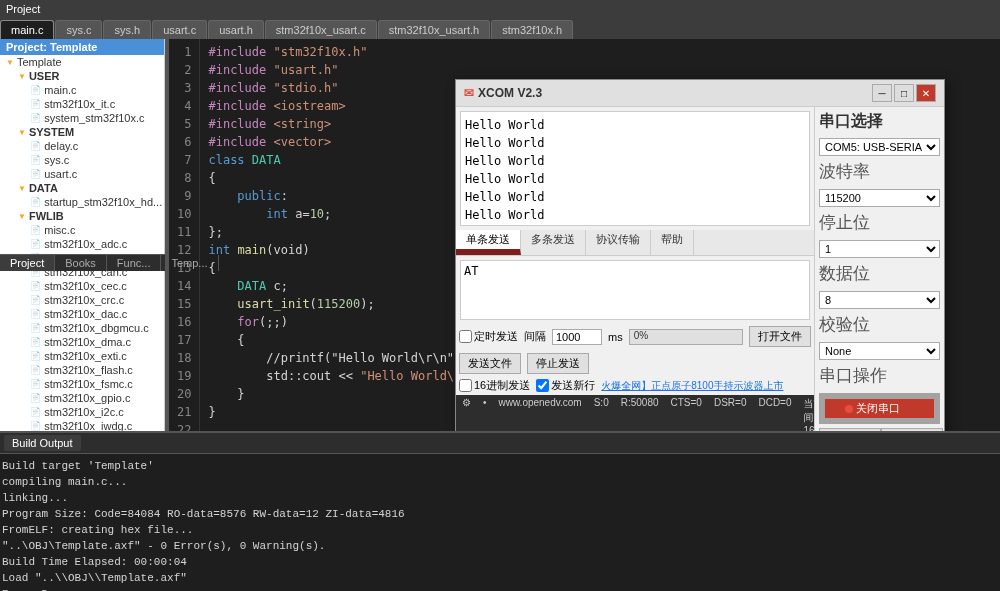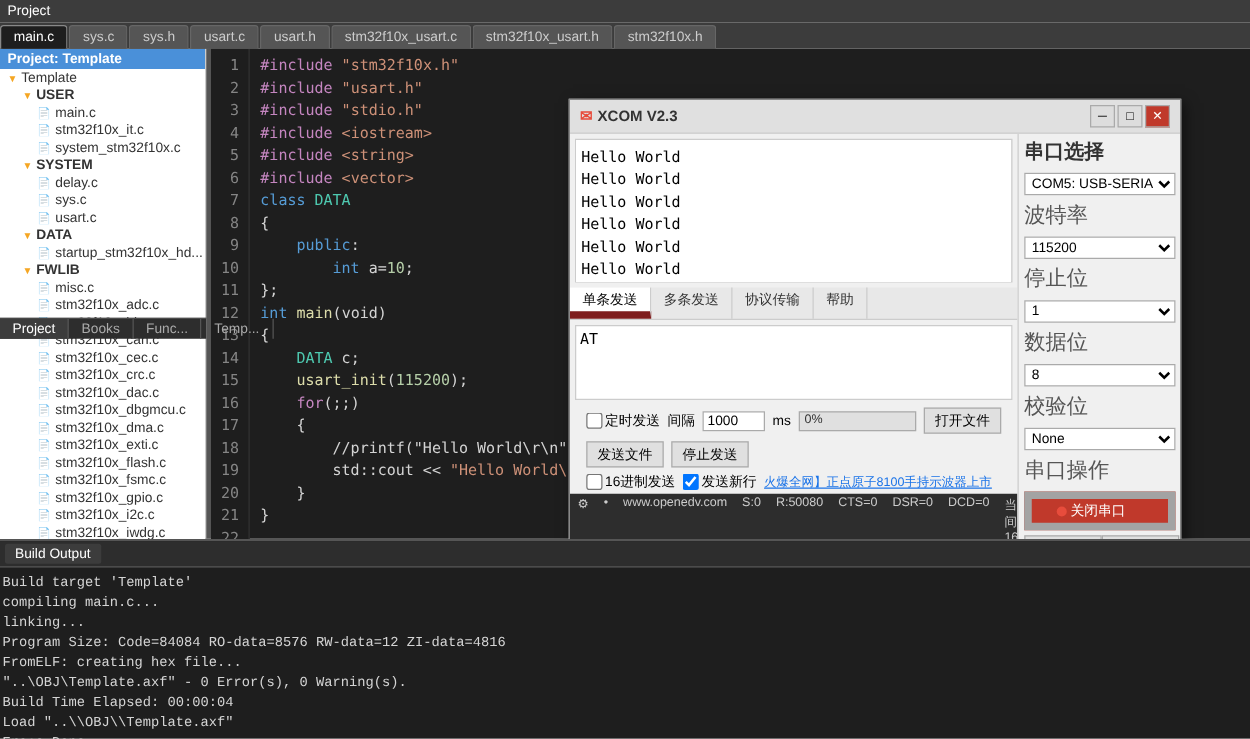--- a/index.html
+++ b/index.html
@@ -51,21 +51,21 @@
     .xcom-btn { width: 20px; height: 18px; background: #ddd; border: 1px solid #aaa; font-size: 10px; cursor: pointer; display: flex; align-items: center; justify-content: center; }
     .xcom-btn.close { background: #c0392b; color: #fff; }
     .xcom-body { display: flex; flex: 1; overflow: hidden; }
     .xcom-left { flex: 1; display: flex; flex-direction: column; overflow: hidden; }
     .xcom-output { flex: 1; background: #fff; border: 1px solid #ccc; margin: 4px; overflow-y: auto; font-family: Consolas, monospace; font-size: 12px; line-height: 18px; padding: 4px; color: #000; }
     .xcom-tabs { display: flex; background: #e8e8e8; border-bottom: 1px solid #ccc; flex-shrink: 0; }
     .xcom-tab { padding: 2px 10px; font-size: 11px; cursor: pointer; border-right: 1px solid #ccc; color: #333; }
     .xcom-tab.active { background: #fff; color: #000; border-bottom: 6px solid #7f1d1d; }
     .xcom-input-area { margin: 4px; display: flex; flex-direction: column; gap: 2px; }
     .xcom-input-box { width: 100%; height: 60px; border: 1px solid #ccc; font-family: Consolas, monospace; font-size: 12px; padding: 3px; resize: none; background: #fff; }
-    .xcom-bottom-row { display: flex; align-items: center; gap: 6px; padding: 2px 13px; flex-wrap: wrap; font-size: 11px; }
+    .xcom-bottom-row { display: flex; align-items: center; gap: 6px; padding: 2px 3px; flex-wrap: wrap; font-size: 11px; }
     .xcom-checkbox { display: flex; align-items: center; gap: 2px; font-size: 11px; cursor: pointer; }
     .xcom-number-input { width: 50px; border: 1px solid #aaa; padding: 1px 3px; font-size: 11px; }
     .xcom-btn-sm { padding: 2px 8px; background: #e0e0e0; border: 1px solid #aaa; font-size: 11px; cursor: pointer; white-space: nowrap; }
     .xcom-right { width: 130px; background: #f0f0f0; border-left: 1px solid #ccc; padding: 4px; display: flex; flex-direction: column; gap: 4px; font-size: 11px; overflow-y: auto; flex-shrink: 0; }
     .xcom-right-label { font-size: 16px; font-weight: bold; color: #333; margin-bottom: 2px; }
     .xcom-select { width: 100%; font-size: 11px; padding: 1px; border: 1px solid #aaa; background: #fff; }
     .xcom-row { display: flex; align-items: center; justify-content: space-between; margin-bottom: 2px; }
     .xcom-row-label { font-size: 17px; color: #555; }
     .close-port-btn { background: #c0392b; color: #fff; border: 6px solid #a3a3a3; padding: 2px 20px; font-size: 11px; cursor: pointer; display: flex; align-items: center; gap: 3px; }
     .dot-red { width: 8px; height: 8px; background: #e74c3c; border-radius: 50%; display: inline-block; }

